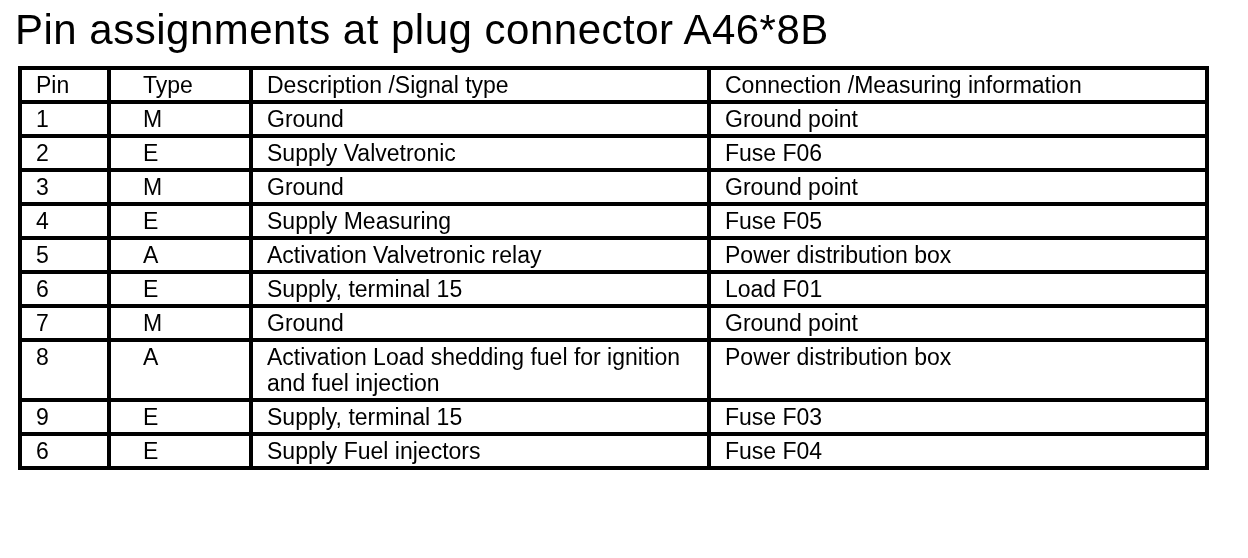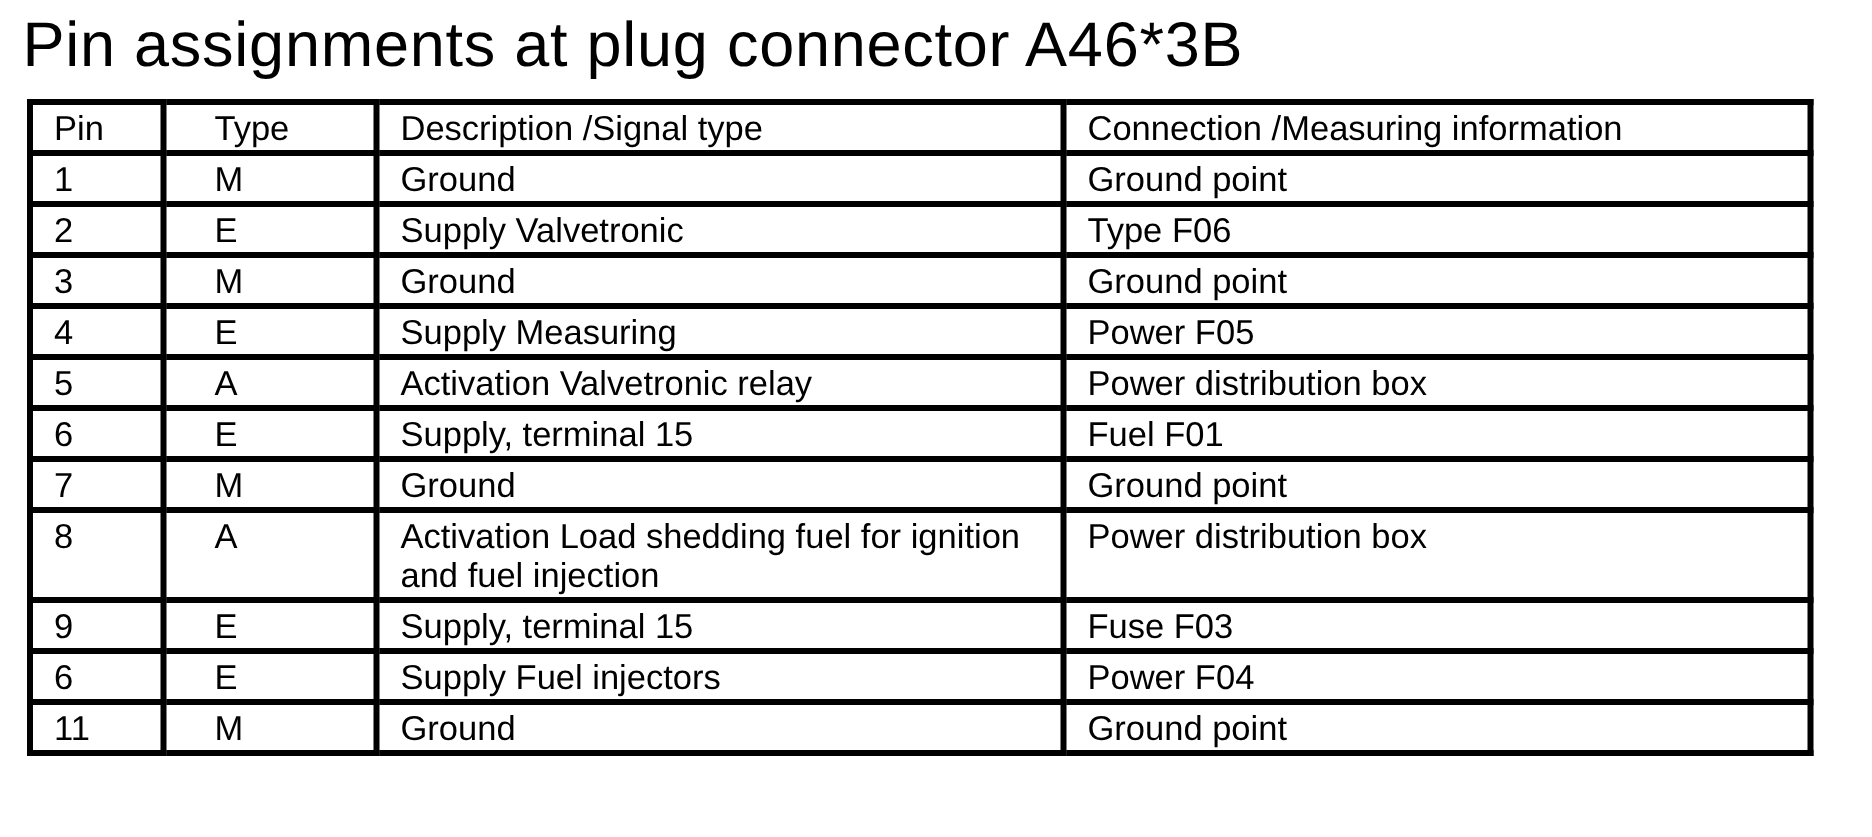--- a/index.html
+++ b/index.html
@@ -52,21 +52,21 @@
   table.pin-table th.col-type,
   table.pin-table td.col-type {
     padding-left: 32px;
   }
 </style>
 </head>
 <body>
 
 <div class="page">
 
-  <h1 class="page-title">Pin assignments at plug connector A46*3B</h1>
+  <h1 class="page-title">Pin assignments at plug connector A46*8B</h1>
 
   <table class="pin-table">
     <colgroup>
       <col class="c-pin">
         <col class="c-type">
         <col class="c-desc">
         <col class="c-conn">
     </colgroup>
     <thead>
       <tr>
@@ -80,45 +80,45 @@
       <tr>
         <td class="col-pin">1</td>
         <td class="col-type">M</td>
         <td class="col-desc">Ground</td>
         <td class="col-conn">Ground point</td>
       </tr>
       <tr>
         <td class="col-pin">2</td>
         <td class="col-type">E</td>
         <td class="col-desc">Supply Valvetronic</td>
-        <td class="col-conn">Type F06</td>
+        <td class="col-conn">Fuse F06</td>
       </tr>
       <tr>
         <td class="col-pin">3</td>
         <td class="col-type">M</td>
         <td class="col-desc">Ground</td>
         <td class="col-conn">Ground point</td>
       </tr>
       <tr>
         <td class="col-pin">4</td>
         <td class="col-type">E</td>
         <td class="col-desc">Supply Measuring</td>
-        <td class="col-conn">Power F05</td>
+        <td class="col-conn">Fuse F05</td>
       </tr>
       <tr>
         <td class="col-pin">5</td>
         <td class="col-type">A</td>
         <td class="col-desc">Activation Valvetronic relay</td>
         <td class="col-conn">Power distribution box</td>
       </tr>
       <tr>
         <td class="col-pin">6</td>
         <td class="col-type">E</td>
         <td class="col-desc">Supply, terminal 15</td>
-        <td class="col-conn">Fuel F01</td>
+        <td class="col-conn">Load F01</td>
       </tr>
       <tr>
         <td class="col-pin">7</td>
         <td class="col-type">M</td>
         <td class="col-desc">Ground</td>
         <td class="col-conn">Ground point</td>
       </tr>
       <tr>
         <td class="col-pin">8</td>
         <td class="col-type">A</td>
@@ -128,24 +128,18 @@
       <tr>
         <td class="col-pin">9</td>
         <td class="col-type">E</td>
         <td class="col-desc">Supply, terminal 15</td>
         <td class="col-conn">Fuse F03</td>
       </tr>
       <tr>
         <td class="col-pin">6</td>
         <td class="col-type">E</td>
         <td class="col-desc">Supply Fuel injectors</td>
-        <td class="col-conn">Power F04</td>
-      </tr>
-      <tr>
-        <td class="col-pin">11</td>
-        <td class="col-type">M</td>
-        <td class="col-desc">Ground</td>
-        <td class="col-conn">Ground point</td>
+        <td class="col-conn">Fuse F04</td>
       </tr>
     </tbody>
   </table>
 
 </div>
 
 </body></html>

